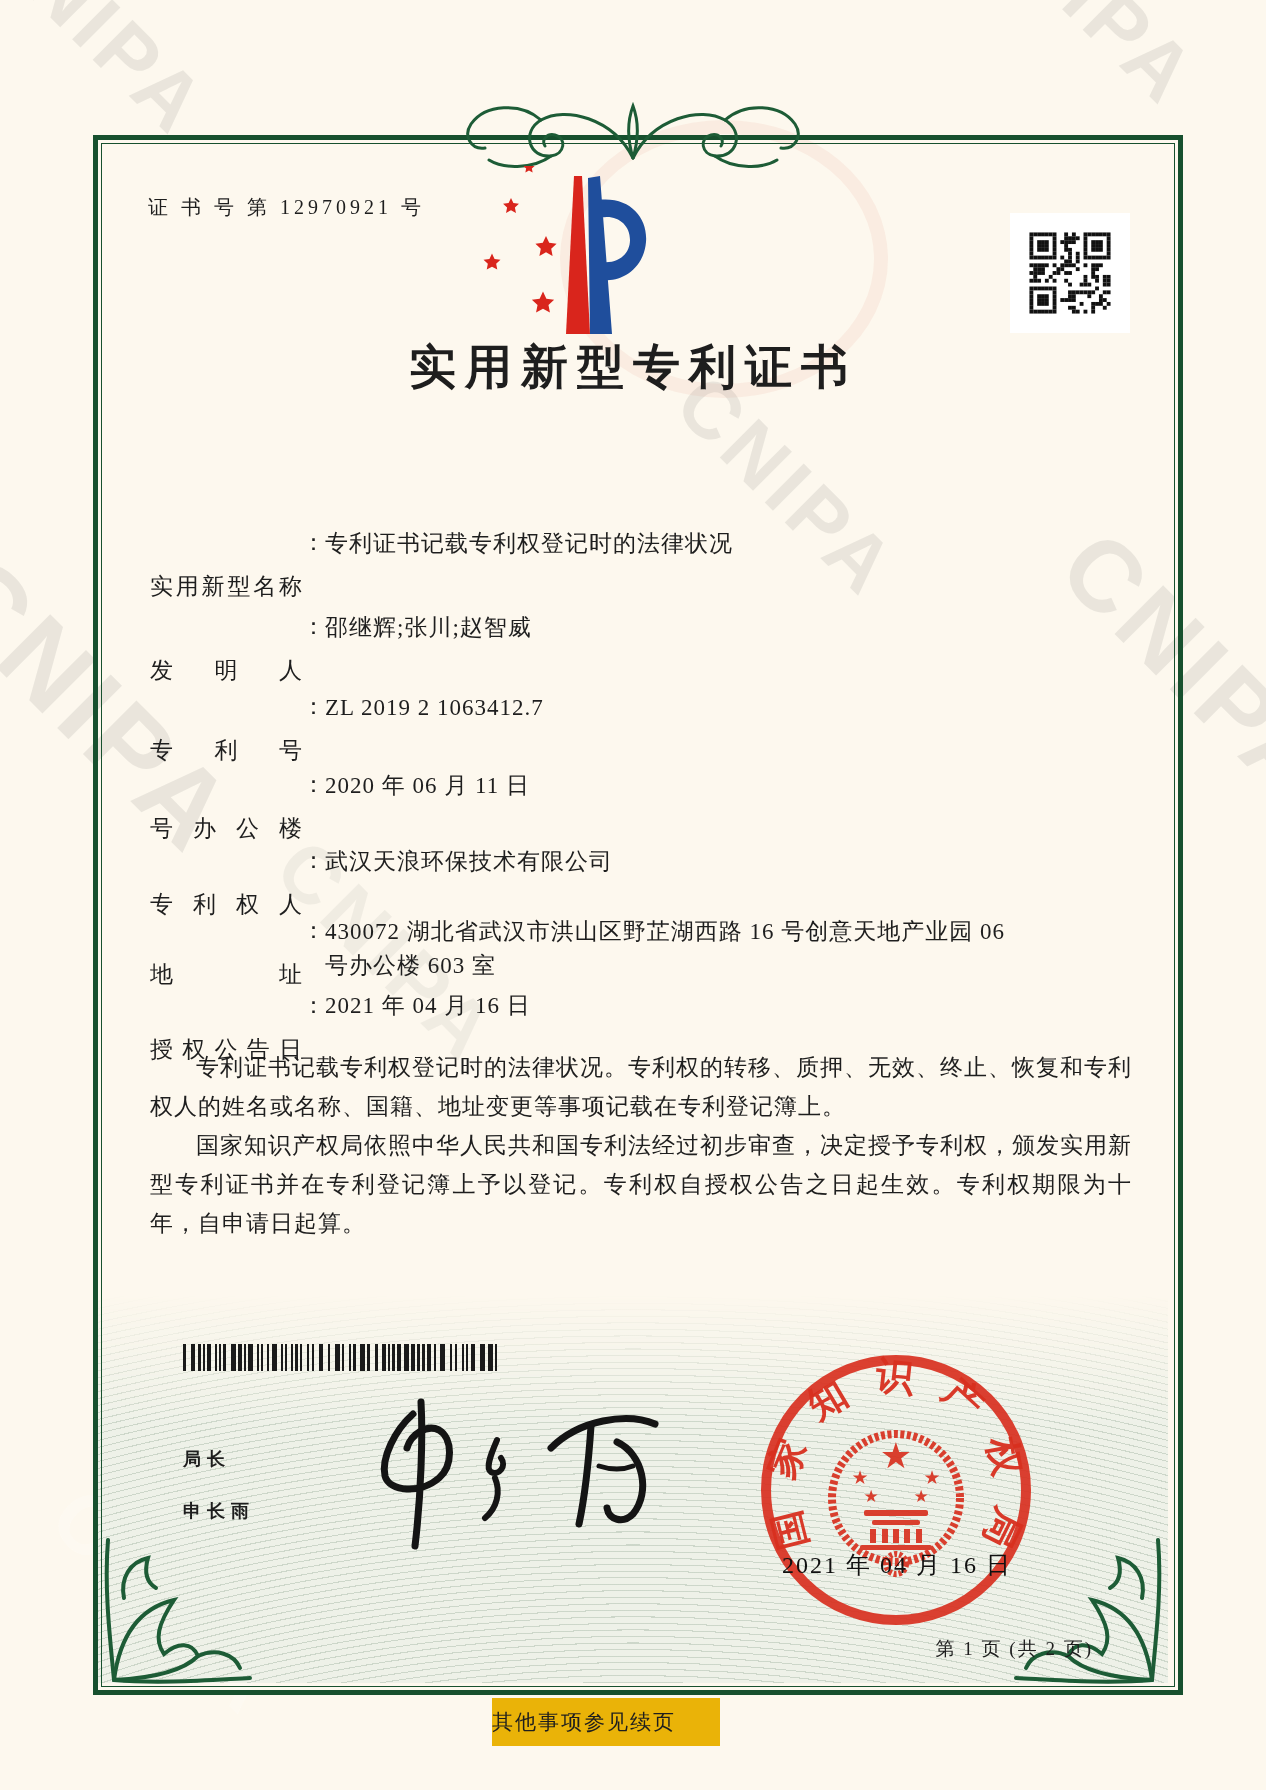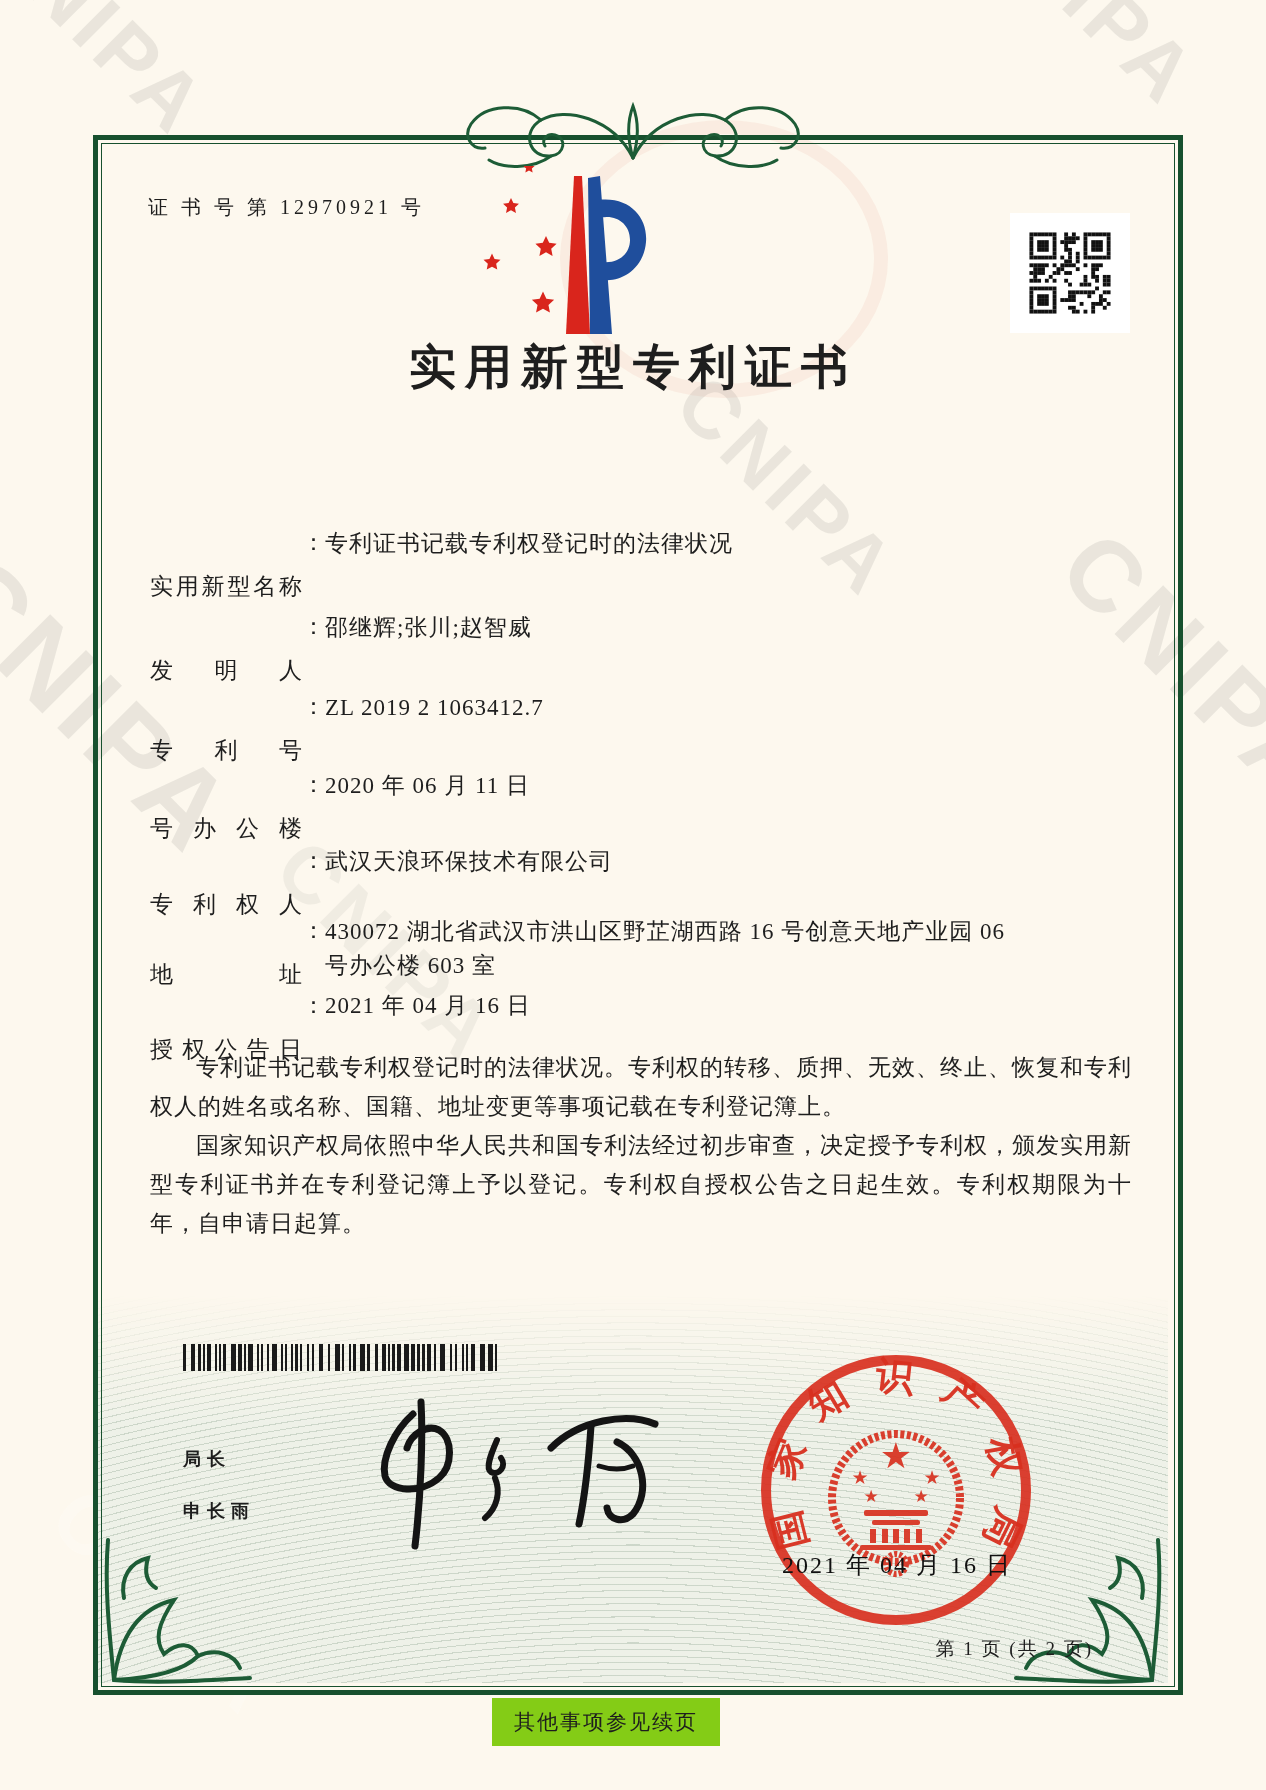--- a/index.html
+++ b/index.html
@@ -45,22 +45,22 @@
            font-family:"Liberation Sans","DejaVu Sans",sans-serif;letter-spacing:6px;}
   .officer-name{top:1499px;}
   .sig{left:355px;top:1396px;z-index:3;}
   .sig path{stroke:#141414;fill:none;stroke-linecap:round;stroke-linejoin:round;}
   
   .seal{left:758px;top:1352px;z-index:3;}
   .seal-date{left:772px;top:1549px;width:250px;text-align:center;font-size:24px;color:#101010;
              letter-spacing:2px;z-index:4;}
   .footer-page{left:93px;top:1636px;width:1000px;text-align:right;font-size:19px;
                letter-spacing:2px;z-index:3;}
-  .cont-box{left:492px;top:1698px;width:228px;height:48px;background:#84cc16;z-index:3;
-            text-align:center;line-height:48px;font-size:21px;letter-spacing:2px;}
+  .cont-box{left:492px;top:1698px;width:228px;height:48px;background:#eab308;z-index:3;
+            line-height:48px;font-size:21px;letter-spacing:2px;}
   .qr{left:1010px;top:213px;z-index:3;background:#fff;padding:4px;}
 </style>
 </head>
 <body>
 
 <span class="wm" style="left:-45px;top:-25px;font-size:82px;">CNIPA</span>
 <span class="wm" style="left:945px;top:-55px;font-size:82px;">CNIPA</span>
 <span class="wm" style="left:-95px;top:640px;font-size:110px;">CNIPA</span>
 <span class="wm" style="left:650px;top:440px;font-size:80px;">CNIPA</span>
 <span class="wm" style="left:250px;top:905px;font-size:80px;opacity:.10;">CNIPA</span>

